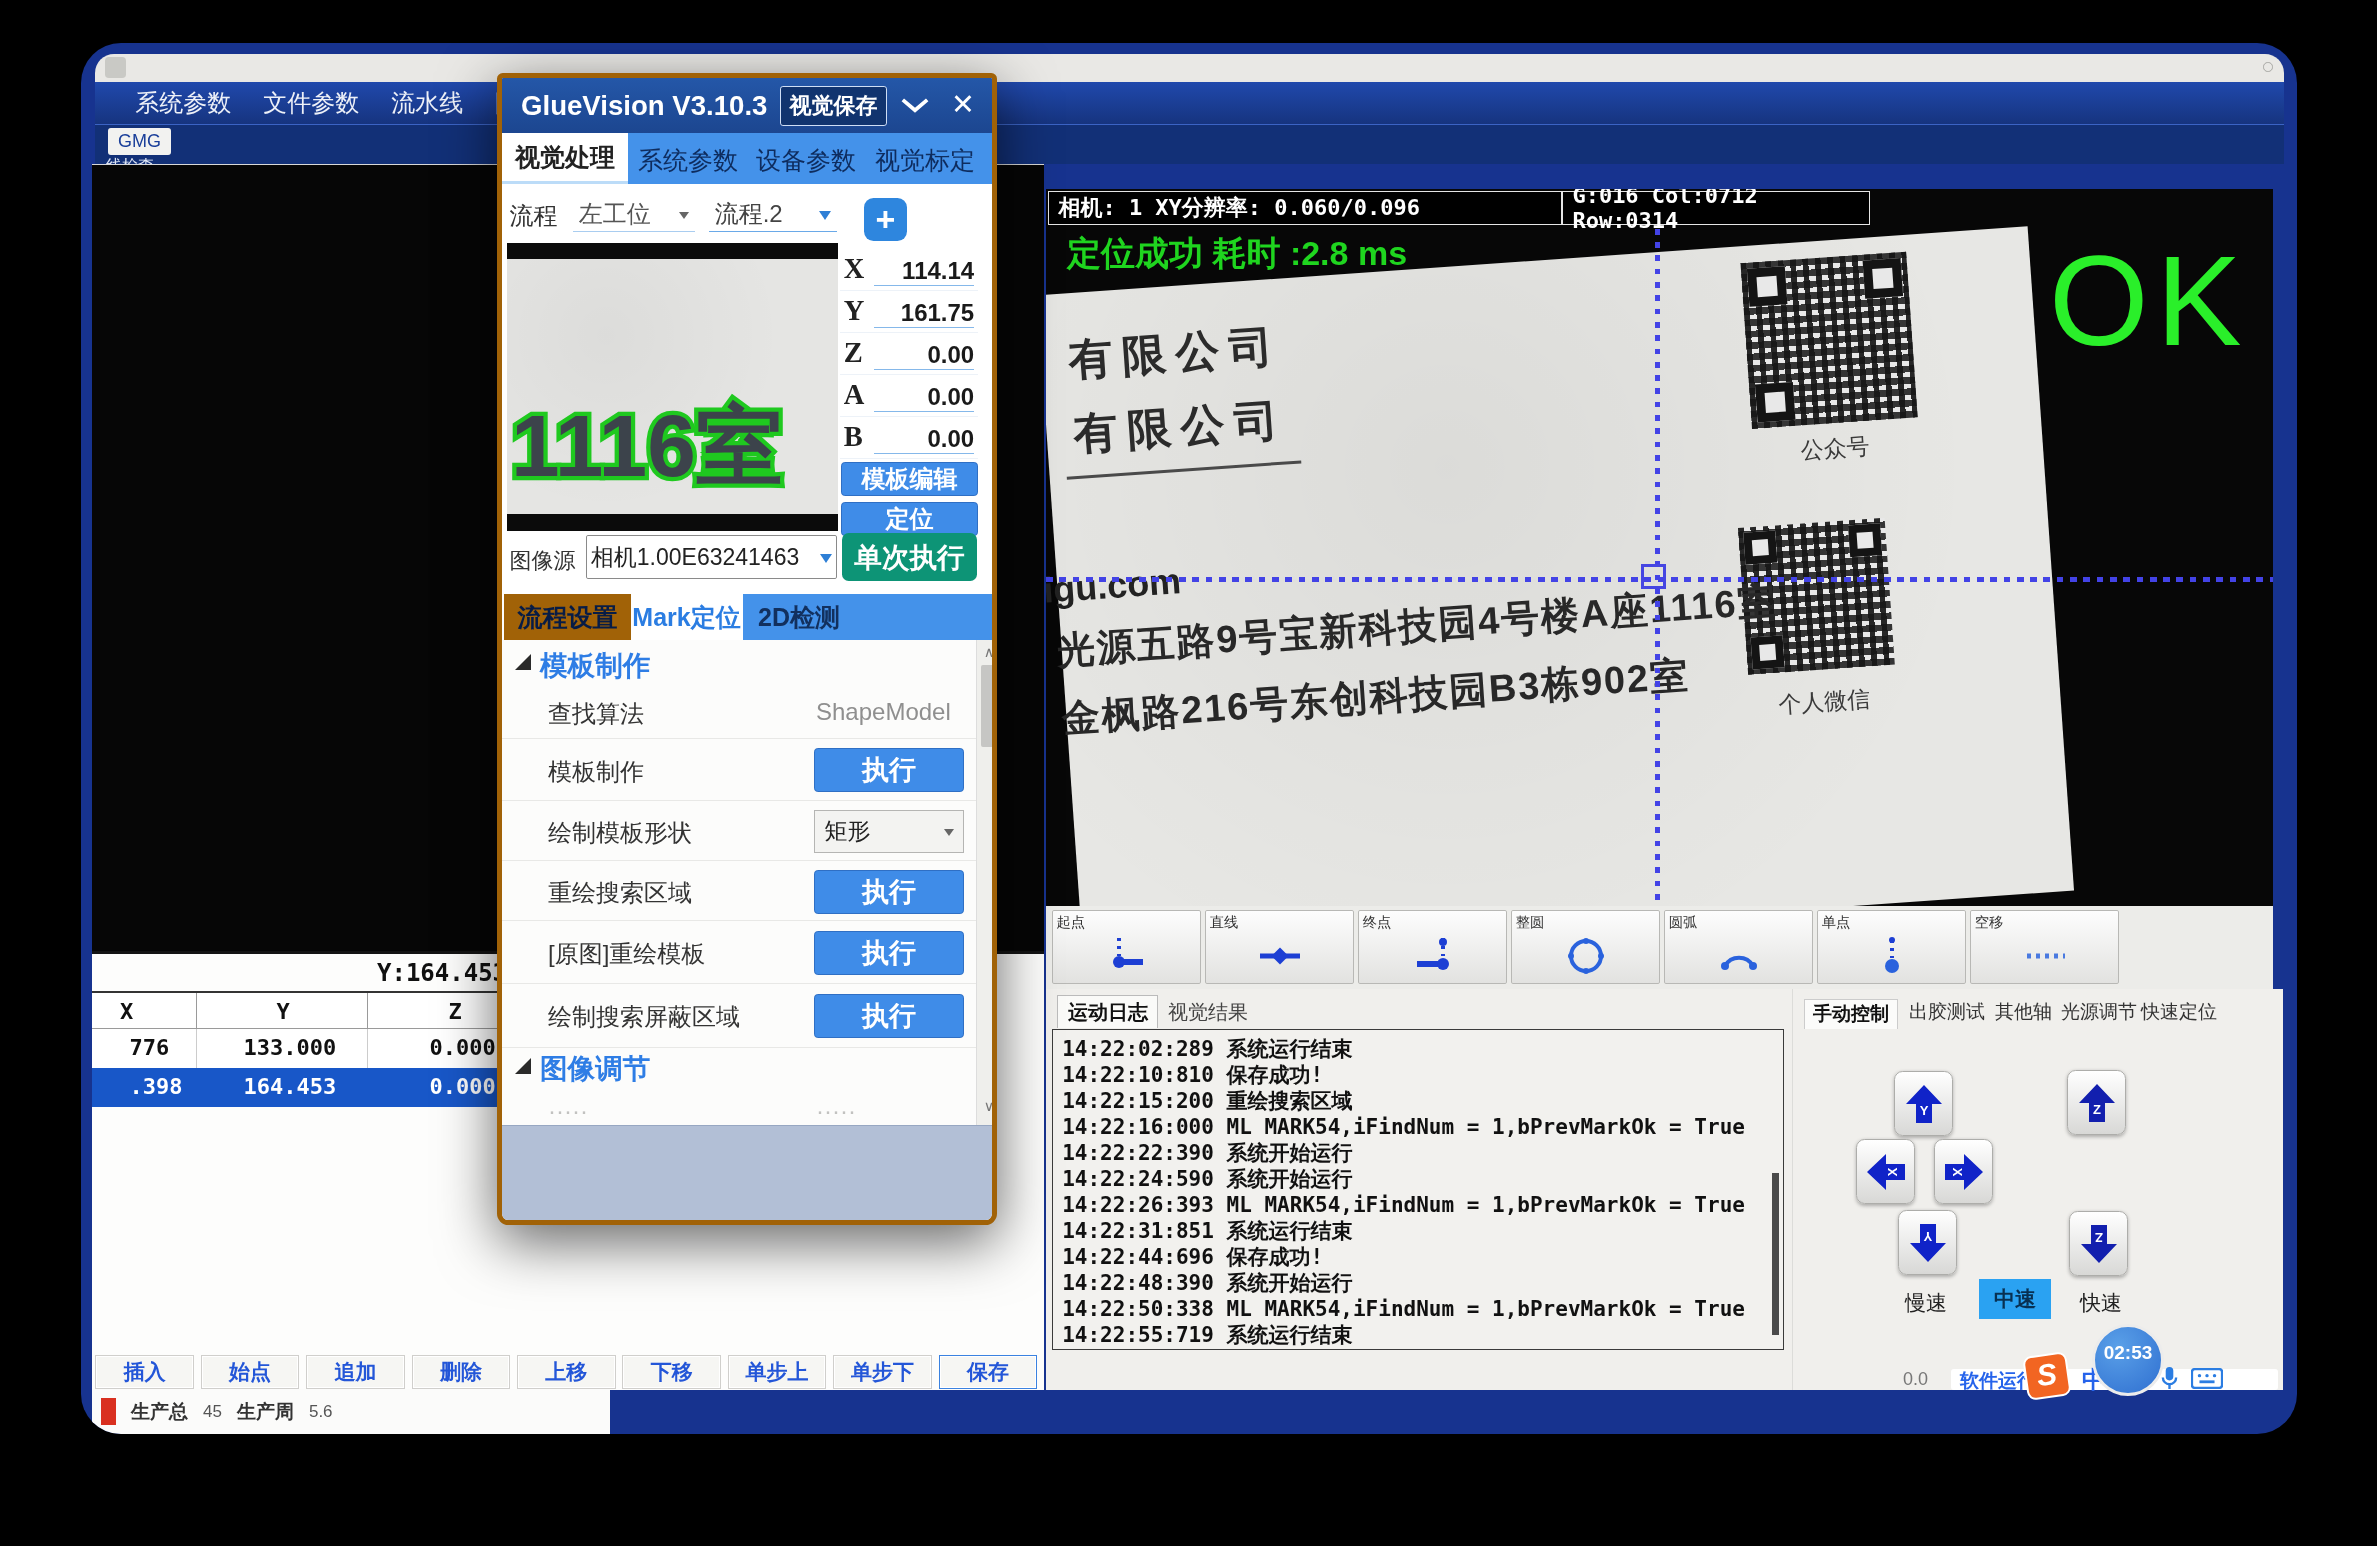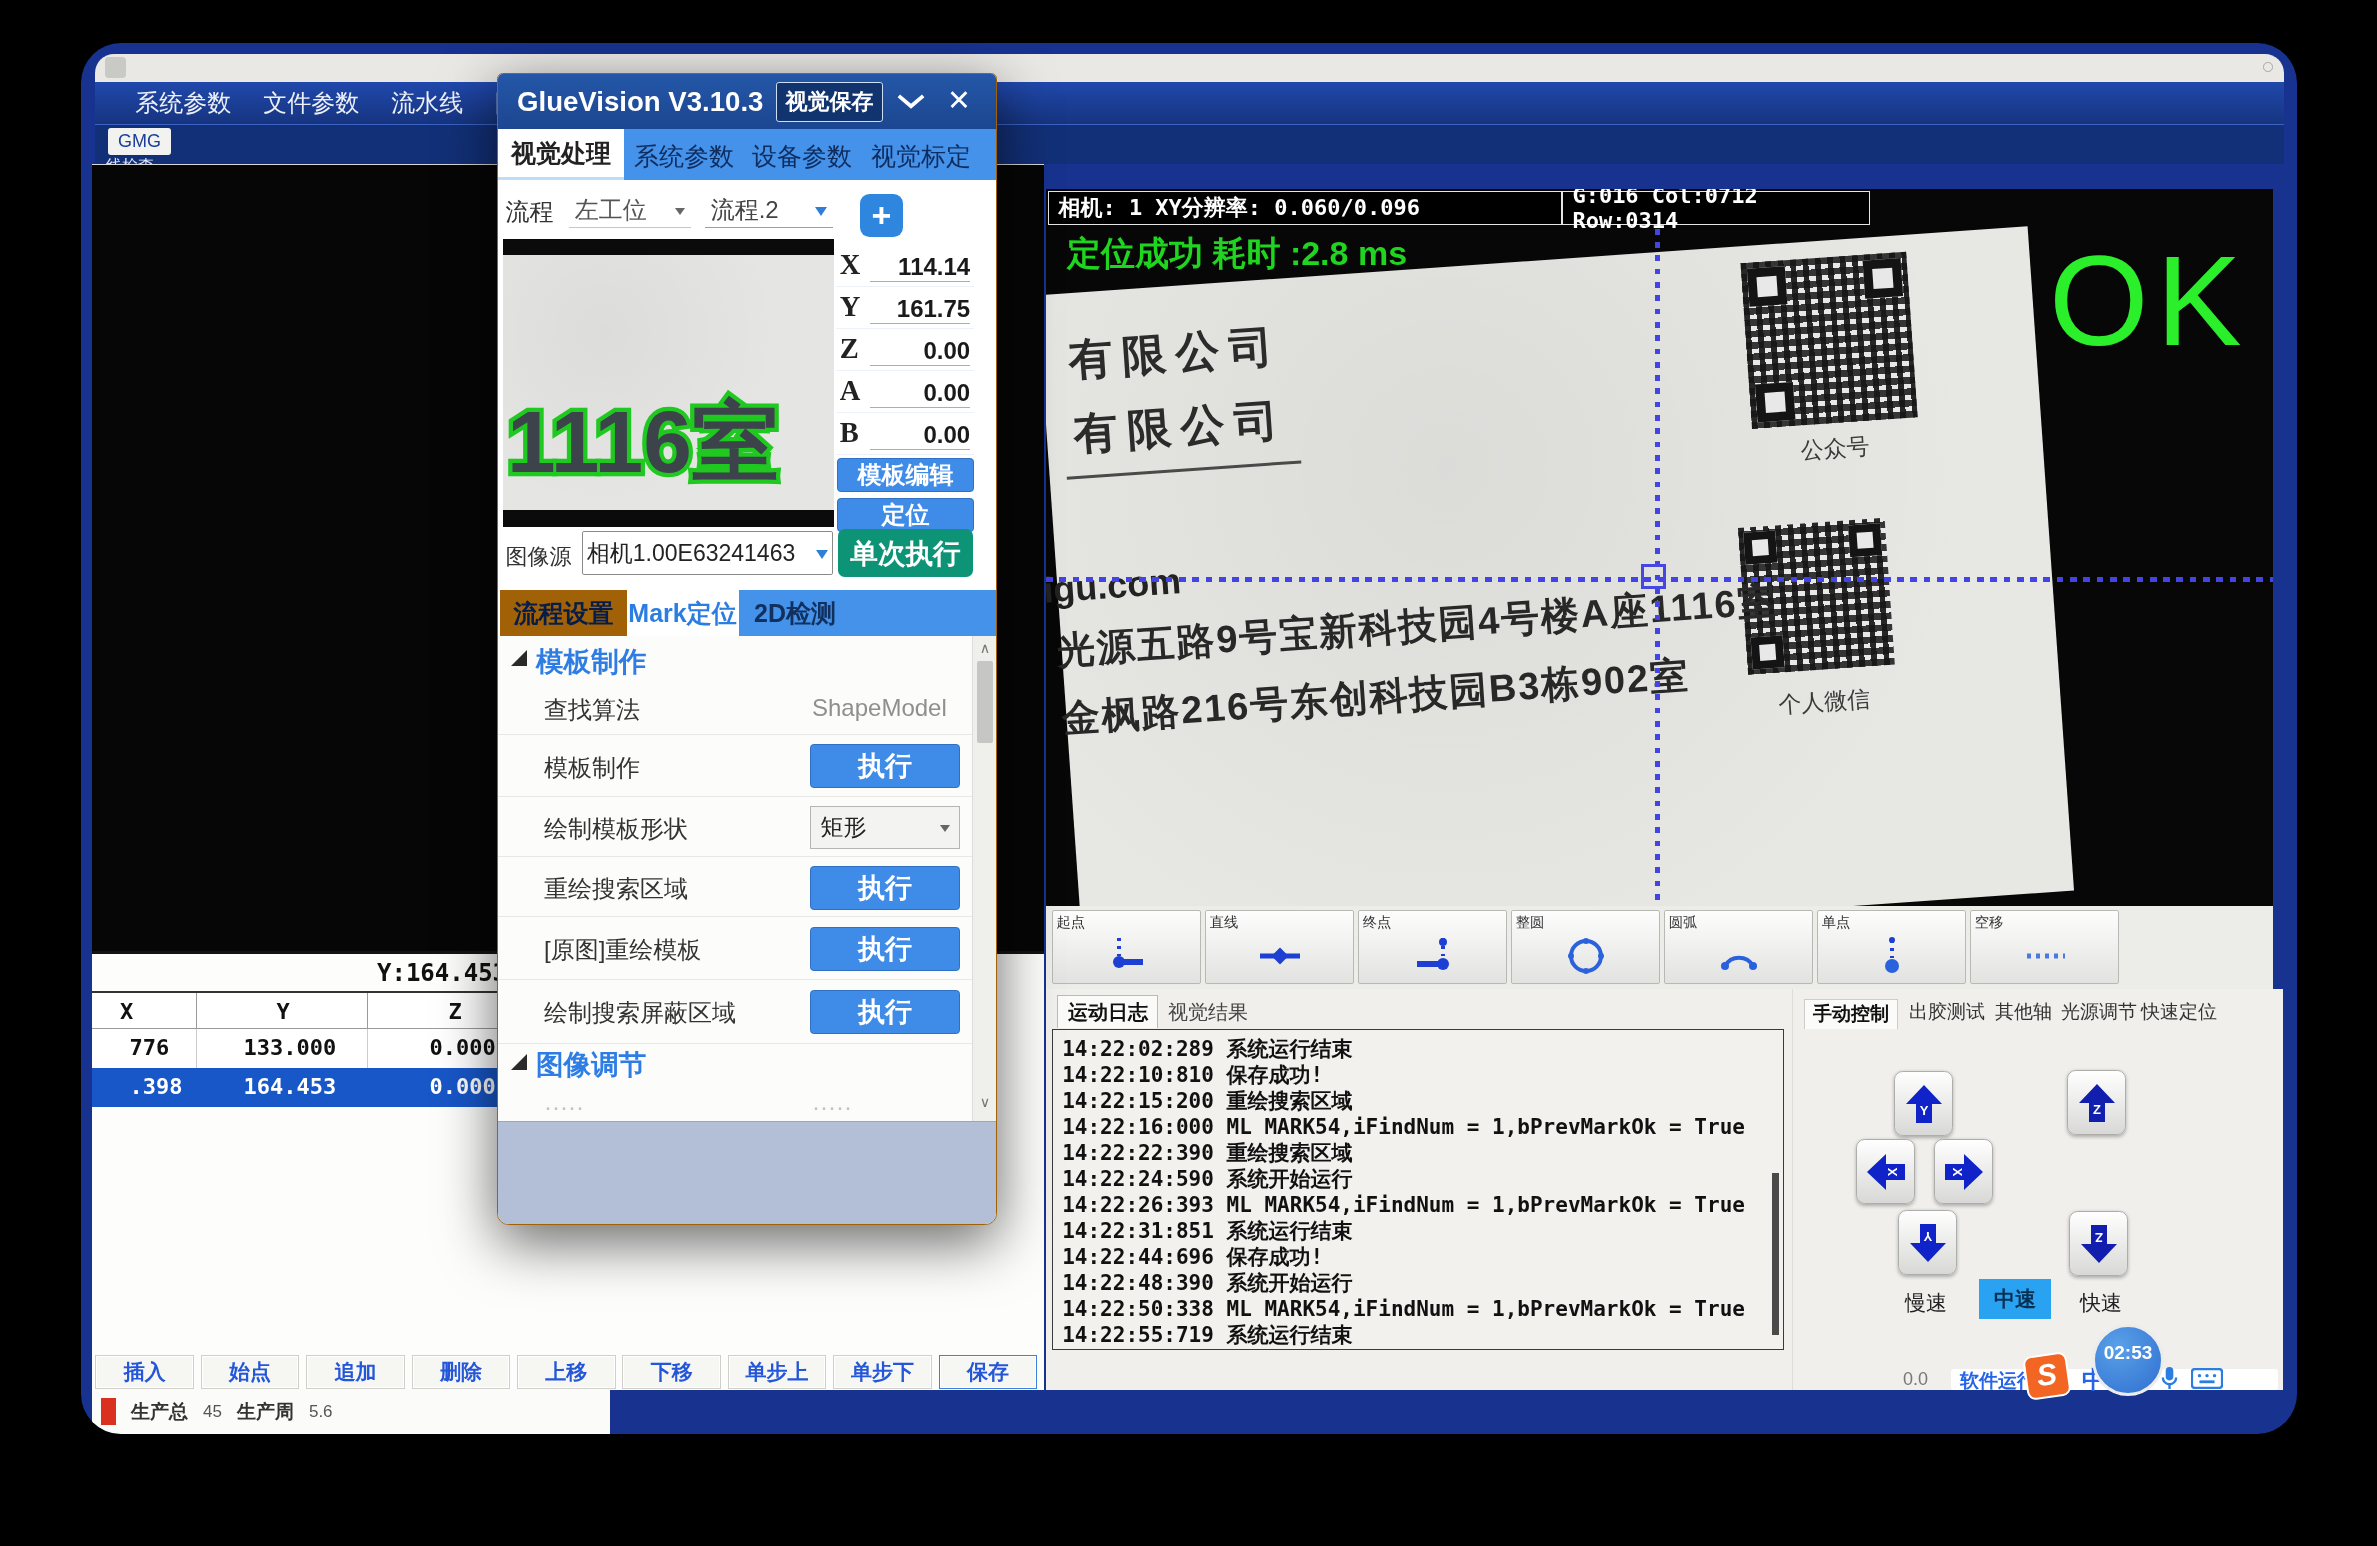--- a/index.html
+++ b/index.html
@@ -18,21 +18,21 @@
   .thead { border-top:2.9px solid #333; border-bottom:1px solid #9a9a9a; background:#fff; }
   .cell { position:absolute; font-family:"DejaVu Sans Mono",monospace; font-weight:bold; font-size:22px; color:#111; top:5.7px; }
   .vline1 { position:absolute; top:0; bottom:0; width:1px; background:#9a9a9a; }
   .btnrow { left:14.3px; top:1312px; width:942px; height:34px; display:flex; gap:6.7px; }
   .btnrow > div { flex:1; background:#f6f6f3; border:1.9px solid #d0cfcc; box-shadow:inset 0 0 0 1px #fff; color:#2356d8; font-weight:bold; font-size:21px; display:flex; align-items:center; justify-content:center; }
   .btnrow > div:last-child { border:1.9px solid #3b82e0; }
   .prod { left:10.5px; top:1346px; width:518px; height:45px; background:#fbfbfa; display:flex; align-items:center; gap:15px; padding-left:9.5px; }
   .prod .lbl { font-size:19px; font-weight:bold; color:#333; }
   .prod .val { font-size:17px; color:#555; }
   
-  #glue { left:416px; top:30px; width:500px; height:1152px; background:#fff; border:1px solid #a16207; border-radius:5.7px 5.7px 11.4px 11.4px; overflow:hidden; box-shadow:0 17px 57px rgba(0,0,0,.6); z-index:40; }
+  #glue { left:416px; top:30px; width:500px; height:1152px; background:#fff; border:5px solid #a16207; border-radius:5.7px 5.7px 11.4px 11.4px; overflow:hidden; box-shadow:0 17px 57px rgba(0,0,0,.6); z-index:40; }
   .g-title { left:0; top:0; width:500px; height:55px; background:linear-gradient(#2457a8,#1c4690); }
   .g-title .t { position:absolute; left:19px; top:12.4px; color:#fff; font-weight:bold; font-size:27.6px; }
   .g-save { position:absolute; left:278px; top:7.6px; width:107px; height:40px; background:#11346f; border:1.9px solid #cfdef5; border-radius:2.9px; color:#fff; font-weight:bold; font-size:22px; display:flex; align-items:center; justify-content:center; }
   .g-close { position:absolute; left:449px; top:9.5px; color:#fff; font-size:28.5px; }
   .g-tabs { left:0; top:55px; width:500px; height:51px; background:#4492ea; }
   .g-tab-act { position:absolute; left:0; top:0; width:126px; height:51px; background:#fff; color:#222; font-size:25px; font-weight:bold; display:flex; align-items:center; justify-content:center; border-bottom:3.8px solid #bcdcf8; }
   .g-tab { position:absolute; top:11.4px; color:#0e2c5e; font-size:25px; }
   .g-flow { left:0; top:107px; width:500px; height:58px; background:#fff; }
   .dd { position:absolute; border-bottom:1.9px solid #a9cdf0; height:36px; top:11.4px; font-size:24px; color:#555; display:flex; align-items:center; justify-content:space-between; padding:0 5.7px; }
   .caret { width:0; height:0; border:6.7px solid transparent; border-top:9.5px solid #2e7fd6; margin-top:8.6px; }
@@ -241,21 +241,21 @@
   </div>
 
   <div id="logp" class="a">
     <span class="a" style="left:11.4px;top:5.7px;background:#fafaf8;border:1px solid #bbb;border-bottom:none;padding:2.9px 9.5px;font-size:20px;font-weight:bold;color:#111;">运动日志</span>
     <span class="a" style="left:122px;top:9.5px;font-size:20px;color:#444;">视觉结果</span>
     <div class="log-box">
       <div>14:22:02:289 系统运行结束</div>
       <div>14:22:10:810 保存成功!</div>
       <div>14:22:15:200 重绘搜索区域</div>
       <div>14:22:16:000 ML MARK54,iFindNum = 1,bPrevMarkOk = True</div>
-      <div>14:22:22:390 重绘搜索区域</div>
+      <div>14:22:22:390 系统开始运行</div>
       <div>14:22:24:590 系统开始运行</div>
       <div>14:22:26:393 ML MARK54,iFindNum = 1,bPrevMarkOk = True</div>
       <div>14:22:31:851 系统运行结束</div>
       <div>14:22:44:696 保存成功!</div>
       <div>14:22:48:390 系统开始运行</div>
       <div>14:22:50:338 ML MARK54,iFindNum = 1,bPrevMarkOk = True</div>
       <div>14:22:55:719 系统运行结束</div>
       <div class="a" style="right:3.8px;top:143px;width:6.7px;height:162px;background:#4a4a4a;"></div>
     </div>
   </div>

